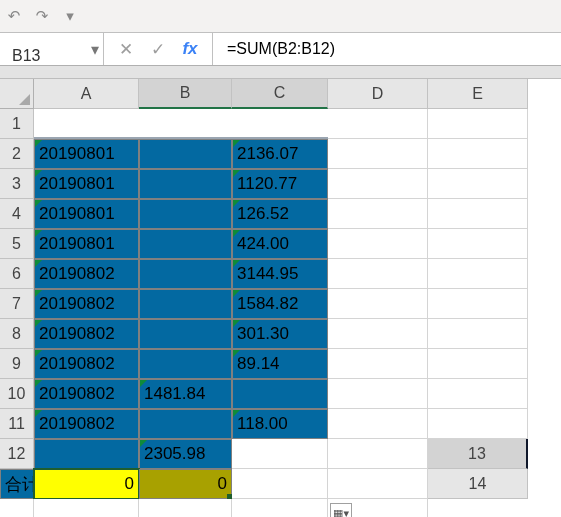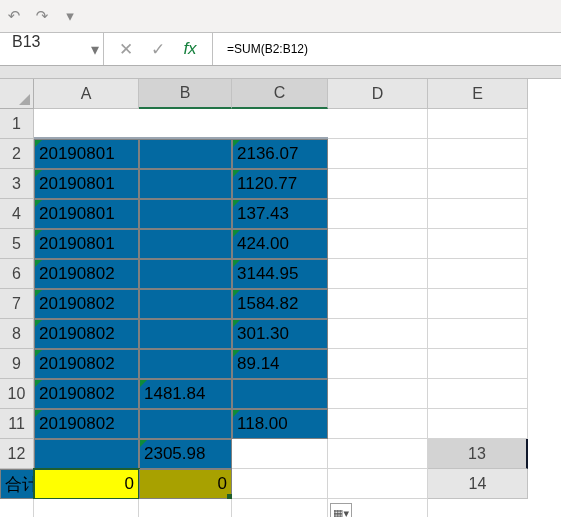--- a/index.html
+++ b/index.html
@@ -28,21 +28,21 @@
   .formula-row {
     display: flex;
     align-items: stretch;
     height: 33px;
     border-bottom: 1px solid #b0b0b0;
     background: #fff;
   }
   .name-box {
     width: 104px;
     display: flex;
-    align-items: flex-start;
+    align-items: flex-end;
     border-right: 1px solid #c0c0c0;
     padding-left: 12px;
     position: relative;
     font-size: 16px;
     color: #333;
   }
   .name-drop {
     position: absolute; right: 4px; top: 50%; transform: translateY(-50%);
     color: #777;
   }
@@ -51,27 +51,27 @@
     align-items: center;
     border-right: 1px solid #c0c0c0;
     padding: 0 6px;
   }
   .fx-btn {
     width: 32px; height: 100%;
     display: flex; align-items: center; justify-content: center;
     color: #9e9e9e;
     font-size: 17px;
   }
-  .fx-icon { font-style: italic; color: #15803d; font-size: 17px; }
+  .fx-icon { font-style: italic; color: #3b82f6; font-size: 17px; font-weight: bold; }
   .formula-input {
     flex: 1;
     border: none;
     outline: none;
     padding-left: 14px;
-    font-size: 12px;
+    font-size: 16px;
     font-family: inherit;
   }
   
   .gap {
     height: 13px;
     background: #e3e3e3;
     border-bottom: 1px solid #bdbdbd;
   }
   
   .sheet {
@@ -214,21 +214,21 @@
     <div class="cell"></div>
     <div class="row-head">3</div>
     <div class="cell blackcell green-tri">20190801</div>
     <div class="cell blackcell "></div>
     <div class="cell blackcell green-tri">1120.77</div>
     <div class="cell"></div>
     <div class="cell"></div>
     <div class="row-head">4</div>
     <div class="cell blackcell green-tri">20190801</div>
     <div class="cell blackcell "></div>
-    <div class="cell blackcell green-tri">137.43</div>
+    <div class="cell blackcell green-tri">126.52</div>
     <div class="cell"></div>
     <div class="cell"></div>
     <div class="row-head">5</div>
     <div class="cell blackcell green-tri">20190801</div>
     <div class="cell blackcell "></div>
     <div class="cell blackcell green-tri">424.00</div>
     <div class="cell"></div>
     <div class="cell"></div>
     <div class="row-head">6</div>
     <div class="cell blackcell green-tri">20190802</div>

